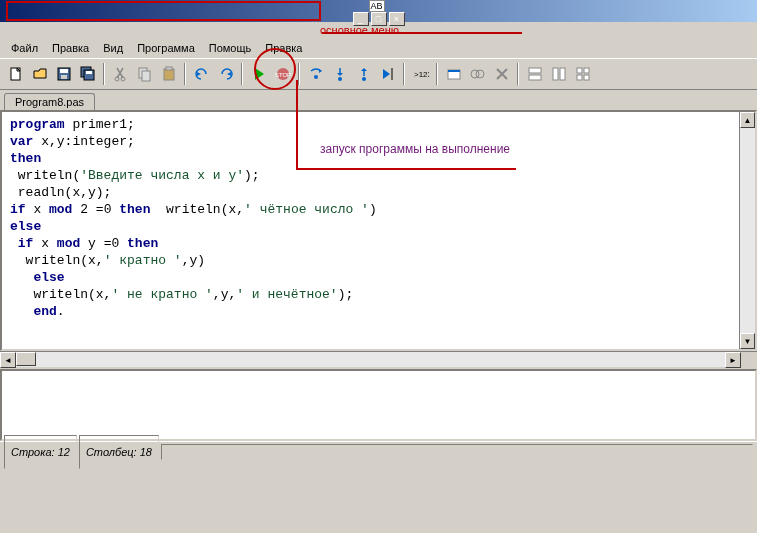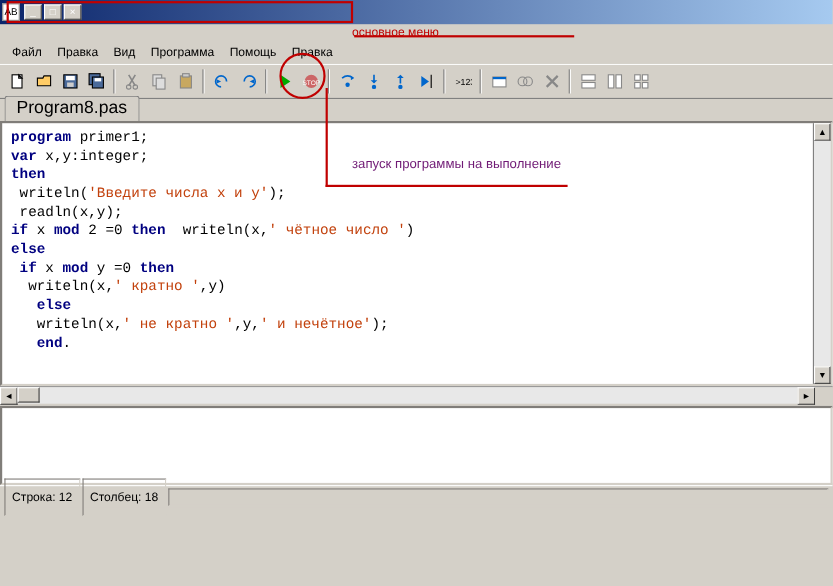--- a/index.html
+++ b/index.html
@@ -12,20 +12,21 @@
   overflow: hidden;
   position: relative;
 }
 .titlebar {
   height: 22px;
   background: linear-gradient(to right, #0a246a, #a6caf0);
   color: #fff;
   display: flex;
   align-items: center;
   padding: 0 2px;
+  flex-direction: column;
 }
 .titlebar-icon {
   width: 16px; height: 16px;
   background: #fff;
   margin-right: 4px;
   display: inline-flex;
   align-items: center;
   justify-content: center;
   font-size: 9px;
   color: #000;
@@ -138,21 +139,21 @@
   align-items: flex-end;
   padding-left: 4px;
 }
 .tab {
   background: #d4d0c8;
   border: 1px solid #808080;
   border-bottom: none;
   border-top-left-radius: 3px;
   border-top-right-radius: 3px;
   padding: 2px 10px;
-  font-size: 16px;
+  font-size: 11px;
   cursor: pointer;
 }
 .editor-wrap {
   position: relative;
   height: 241px;
   border: 2px inset #d4d0c8;
   background: #fff;
   display: flex;
   justify-content: space-between;
 }
@@ -160,21 +161,21 @@
   flex: 1;
   padding: 4px 8px;
   font-family: 'Courier New', monospace;
   font-size: 13px;
   line-height: 17px;
   color: #000;
   white-space: pre;
   overflow: hidden;
 }
 .kw { color: #000080; font-weight: bold; }
-.str { color: #c2410c; }
+.str { color: #14532d; }
 .scroll-v {
   width: 16px;
   background: #d4d0c8;
   border-left: 1px solid #808080;
   display: flex; flex-direction: column;
 }
 .scroll-btn {
   height: 16px;
   background: #d4d0c8;
   border: 1px solid #fff;
@@ -210,20 +211,21 @@
   border-top: 1px solid #fff;
   display: flex;
   align-items: center;
   padding: 0 4px;
   font-size: 11px;
 }
 .status-cell {
   border: 1px inset #d4d0c8;
   padding: 10px 6px;
   margin-right: 2px;
+  font-style: italic;
 }
 .status-fill { flex:1; border:1px inset #d4d0c8; height:16px; }
 </style>
 </head>
 <body>
 
 <div class="titlebar">
   <span class="titlebar-icon">AB</span>
   <div class="win-btns">
     <div class="win-btn">_</div>

